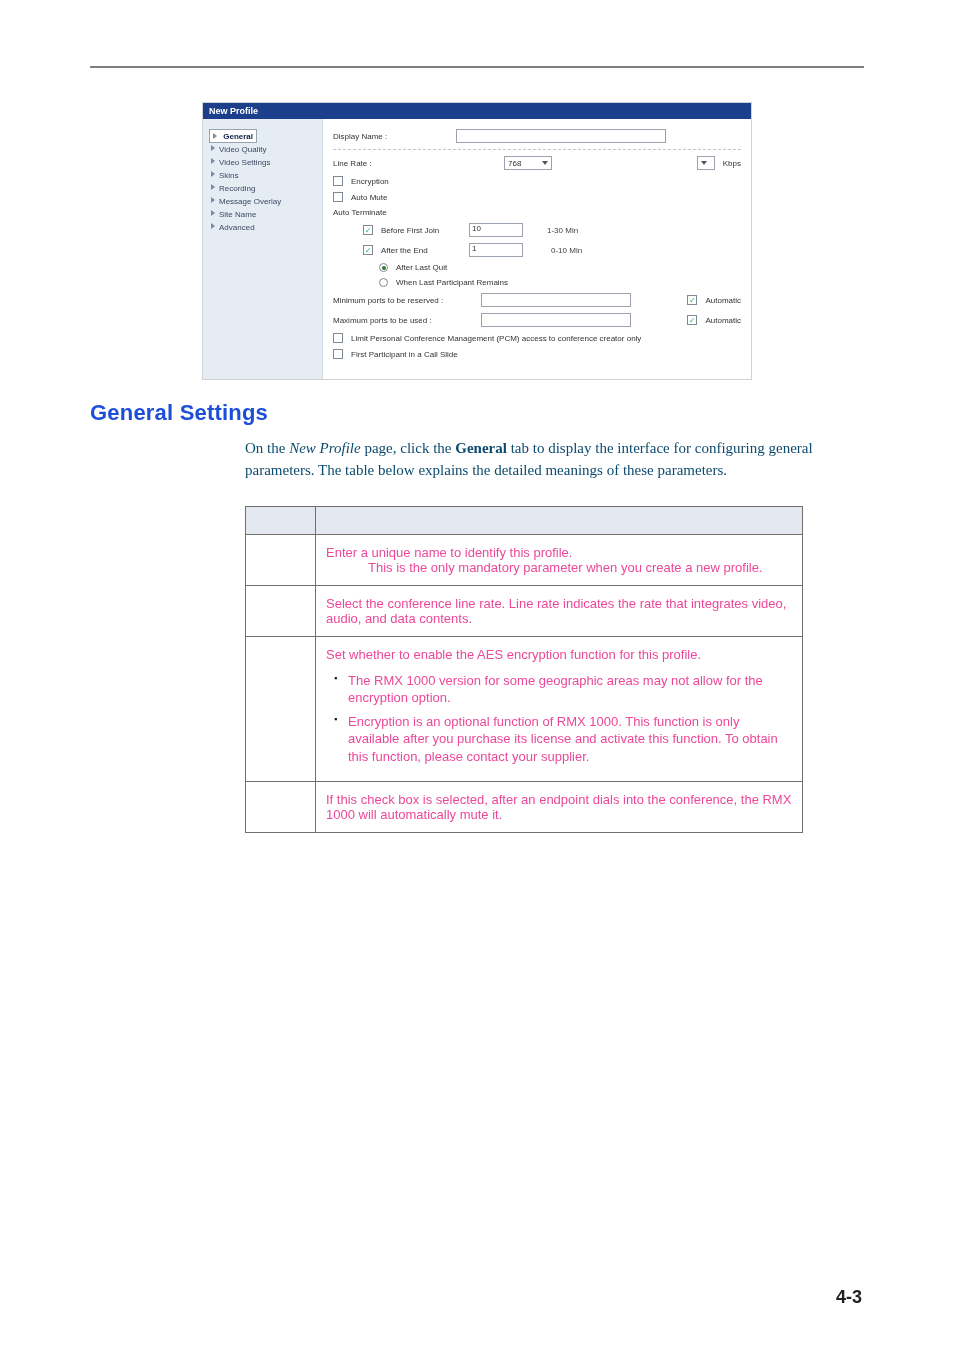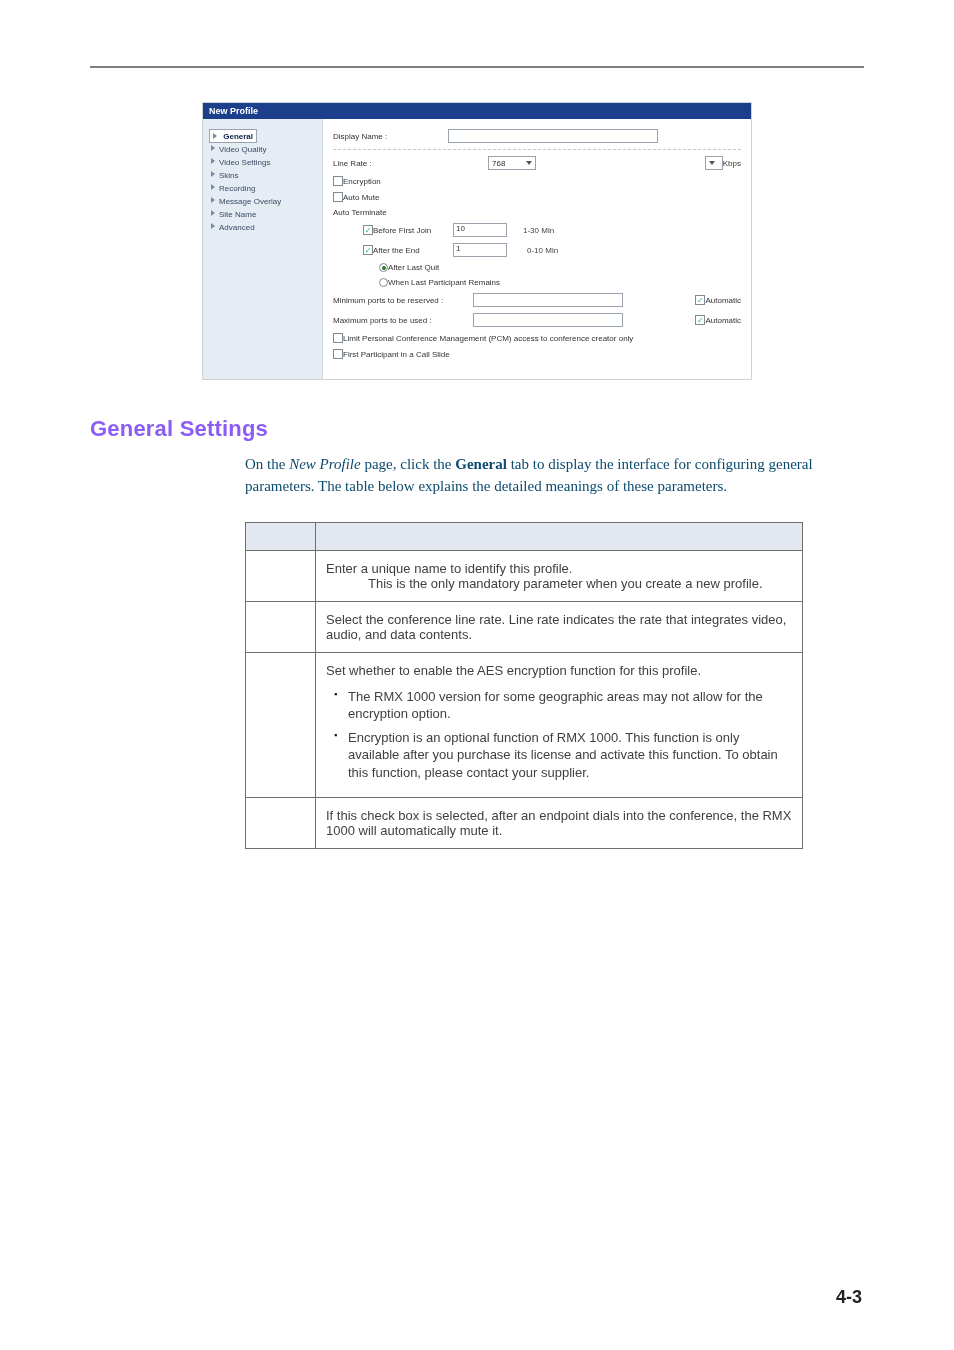--- a/index.html
+++ b/index.html
@@ -14,44 +14,44 @@
   .shot-wrap { margin: 34px auto 0 auto; width: 550px; }
   .shot { width: 100%; border: 1px solid #cfd2d6; font-size: 8px; color: #333; }
   .shot-title { background: #1c3f8c; color: #fff; font-weight: 700; font-size: 9px; padding: 3px 6px; position: relative; }
   .shot-body { display: flex; background: #fff; }
   .shot-nav { width: 120px; background: #e6ecf4; border-right: 1px solid #d2d7de; padding: 10px 6px; }
   .nav-item { display: flex; gap: 4px; padding: 2px 2px; color: #3a4a63; }
   .nav-item.sel { font-weight: 700; color: #0b1e47; }
   .chev { width: 0; height: 0; border-top: 3px solid transparent; border-bottom: 3px solid transparent; border-left: 4px solid #7b8aa0; }
 
   .shot-main { flex: 1; padding: 10px 10px 14px 10px; }
-  .row { display: flex; align-items: center; margin-bottom: 6px; gap: 0; }
+  .row { display: flex; align-items: center; margin-bottom: 6px; gap: 8px; }
   .lbl { width: 115px; }
   .inpt { border: 1px solid #9aa3ad; height: 14px; background: #fff; }
   .inpt.long { flex: 1; max-width: 210px; }
   .inpt.short { width: 54px; }
   .inpt.med { width: 150px; }
   .sel { display:flex; align-items:center; justify-content:space-between; width:48px; height:14px; border:1px solid #9aa3ad; padding:0 3px; background:#fff; }
   .sel .dd { width:0;height:0;border-left:3px solid transparent;border-right:3px solid transparent;border-top:4px solid #555; }
   .cb { width: 10px; height: 10px; border: 1px solid #7f8a96; background: #fff; display: inline-flex; align-items:center; justify-content:center; font-size:8px; color:#2b6; }
   .rb { width:9px;height:9px;border:1px solid #7f8a96;border-radius:50%; display:inline-flex;align-items:center;justify-content:center;}
   .rb.on::after{content:"";width:4px;height:4px;border-radius:50%;background:#2a7a2a;}
   .sub { padding-left: 30px; }
   .sub2 { padding-left: 46px; }
   .hint { color:#444; }
   .divider { border-top: 1px dashed #c1c7ce; margin: 4px 0 6px 0; }
 
   
-  .h2 { color: #8b5cf6; font-weight: 700; font-size: 22px; margin-top: 36px; font-family: "Arial Black","Helvetica Neue",Arial,sans-serif; letter-spacing:.2px; }
+  .h2 { color: #1d4ed8; font-weight: 700; font-size: 22px; margin-top: 20px; font-family: "Arial Black","Helvetica Neue",Arial,sans-serif; letter-spacing:.2px; }
   .para { margin: 12px 0 0 155px; font-family: "Palatino Linotype","Book Antiqua",Palatino,serif; font-size: 15px; line-height: 1.45; color:#0c4a6e; }
   .para em { font-style: italic; }
   .para strong{ font-weight:700; }
 
   
-  table.doc { width: 558px; margin: 24px 0 0 155px; border-collapse: collapse; font-size: 13px; color:#404040; }
+  table.doc { width: 558px; margin: 24px 0 0 155px; border-collapse: collapse; font-size: 13px; color:#ec4899; }
   table.doc tr td, table.doc tr th { border: 1px solid #6f6f6f; padding: 10px 10px; vertical-align: top; }
   table.doc thead th { background: #e3e7ef; height: 28px; }
   table.doc td.key { width: 70px; }
   table.doc ul { list-style: none; padding-left: 8px; margin-top: 10px; }
   table.doc ul li { position: relative; padding-left: 14px; margin-bottom: 6px; line-height: 1.35; }
   table.doc ul li::before { content: "▪"; position: absolute; left: 0; top: 0; font-size: 9px; color:#111; }
   .disp-note { padding-left: 42px; display:block; }
 
   .footer-pg { position:absolute; bottom: 42px; right: 92px; font-weight:700; font-size:18px; }
 </style>

